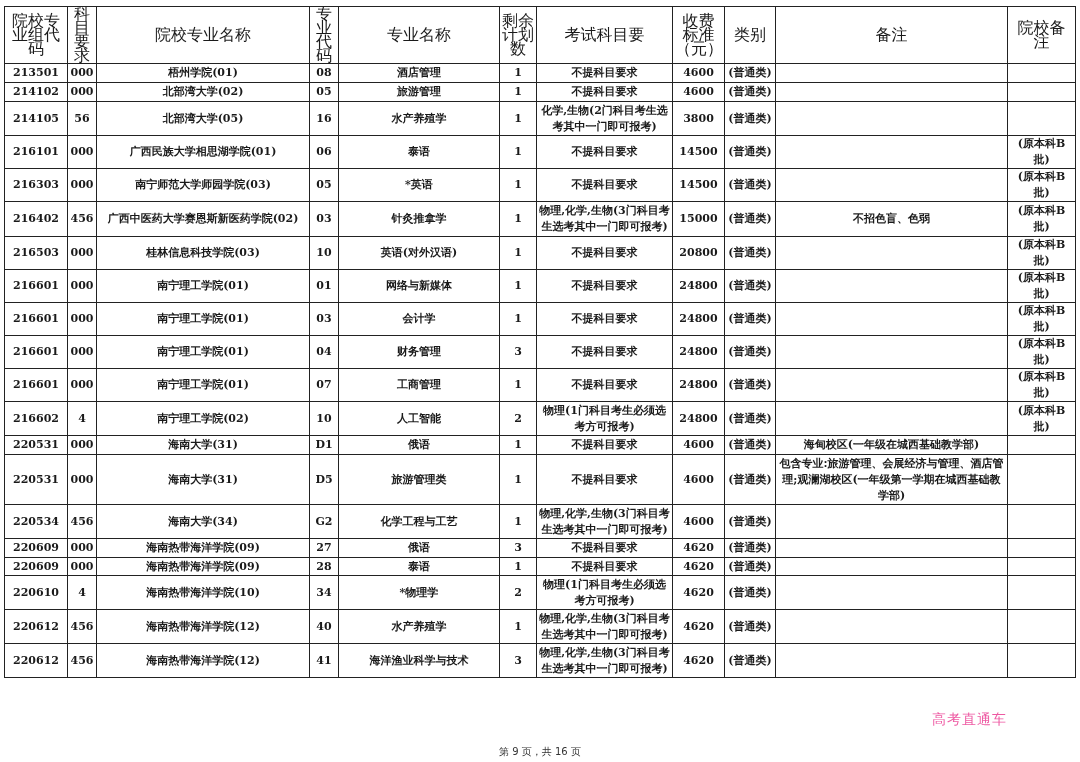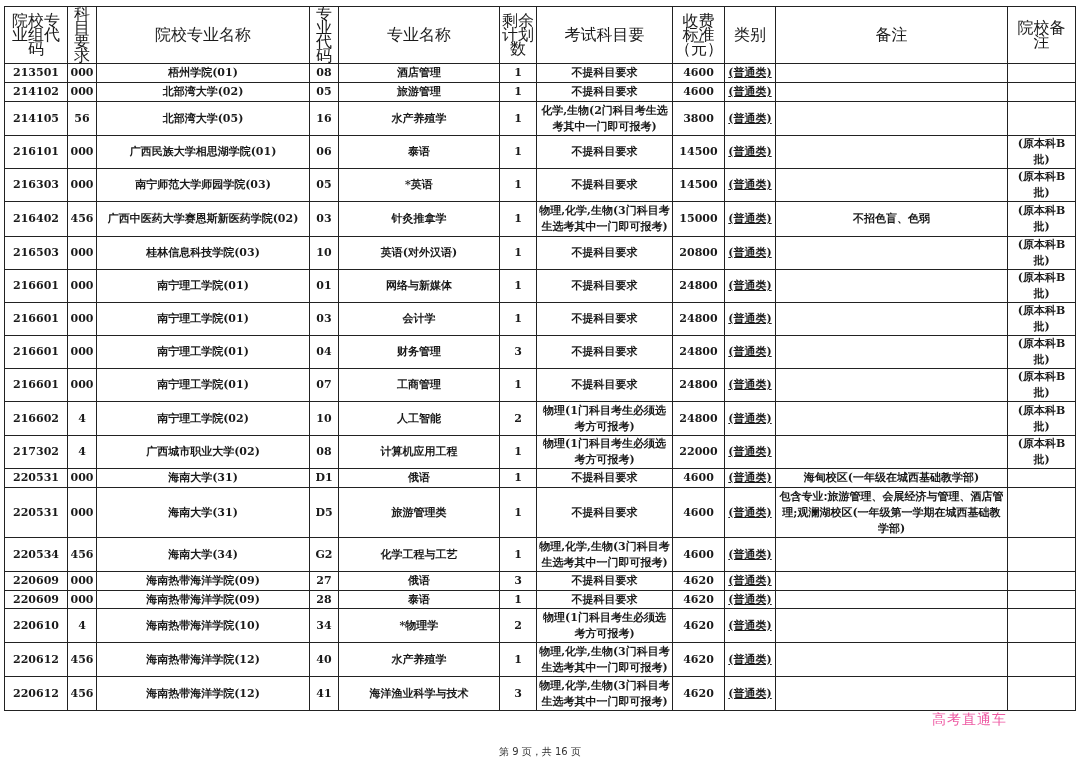--- a/index.html
+++ b/index.html
@@ -6,21 +6,21 @@
   body { width:1080px; height:762px; position:relative; overflow:hidden;
          font-family:"DejaVu Serif", "Liberation Serif", serif; color:#1a1a1a; }
   table.plan { position:absolute; left:4px; top:6px; width:1071px;
                border-collapse:collapse; table-layout:fixed; }
   table.plan td, table.plan th { border:1px solid #222; padding:0 2px;
                font-size:11.5px; line-height:16px; text-align:center; vertical-align:middle;
                overflow:hidden; }
   table.plan th { font-weight:normal; font-size:16px; line-height:14px; height:30px; }
   table.plan td { font-weight:bold; font-size:11px; }
   td.l { text-align:left; padding-left:3px; }
-  td.cat { font-weight:bold;text-decoration:underline; }
+  td.cat { font-weight:bold; }
   td.note { font-size:11px; line-height:16px; }
   .footer { position:absolute; left:0; width:1080px; top:745px; text-align:center;
             font-size:10px; color:#333; font-family:"DejaVu Sans", sans-serif; }
   .watermark { position:absolute; left:932px; top:711px; font-size:14px; color:#ec4899;
                font-family:"DejaVu Sans", sans-serif; letter-spacing:1px; opacity:0.9; }
 </style>
 </head>
 <body>
 
 <table class="plan">
@@ -202,33 +202,20 @@
         <td>南宁理工学院(02)</td>
         <td>10</td>
         <td>人工智能</td>
         <td>2</td>
         <td>物理(1门科目考生必须选考方可报考)</td>
         <td>24800</td>
         <td class="cat">(普通类)</td>
         <td class="l note"></td>
         <td>(原本科B批)</td>
       </tr>
-      <tr style="height: 33px;">
-        <td>217302</td>
-        <td>4</td>
-        <td>广西城市职业大学(02)</td>
-        <td>08</td>
-        <td>计算机应用工程</td>
-        <td>1</td>
-        <td>物理(1门科目考生必须选考方可报考)</td>
-        <td>22000</td>
-        <td class="cat">(普通类)</td>
-        <td class="l note"></td>
-        <td>(原本科B批)</td>
-      </tr>
       <tr style="height: 19px;">
         <td>220531</td>
         <td>000</td>
         <td>海南大学(31)</td>
         <td>D1</td>
         <td>俄语</td>
         <td>1</td>
         <td>不提科目要求</td>
         <td>4600</td>
         <td class="cat">(普通类)</td>

